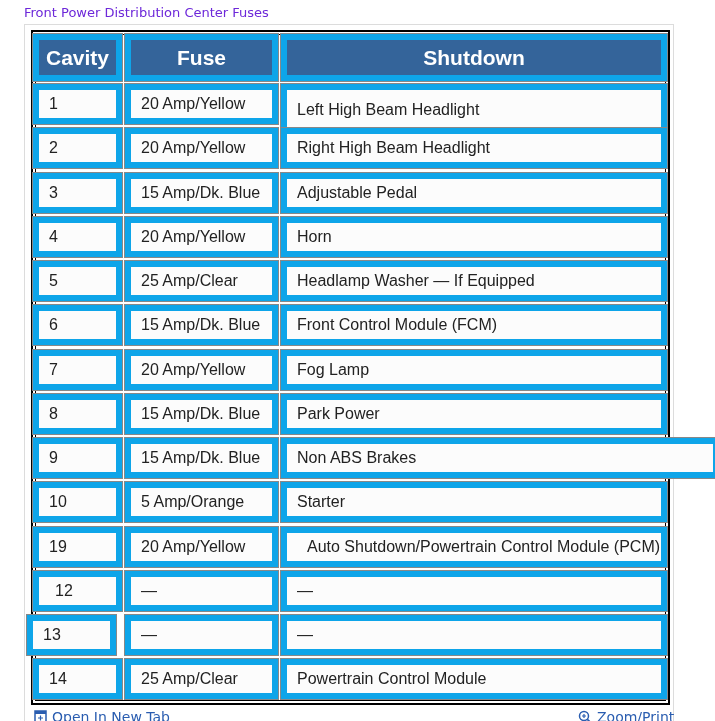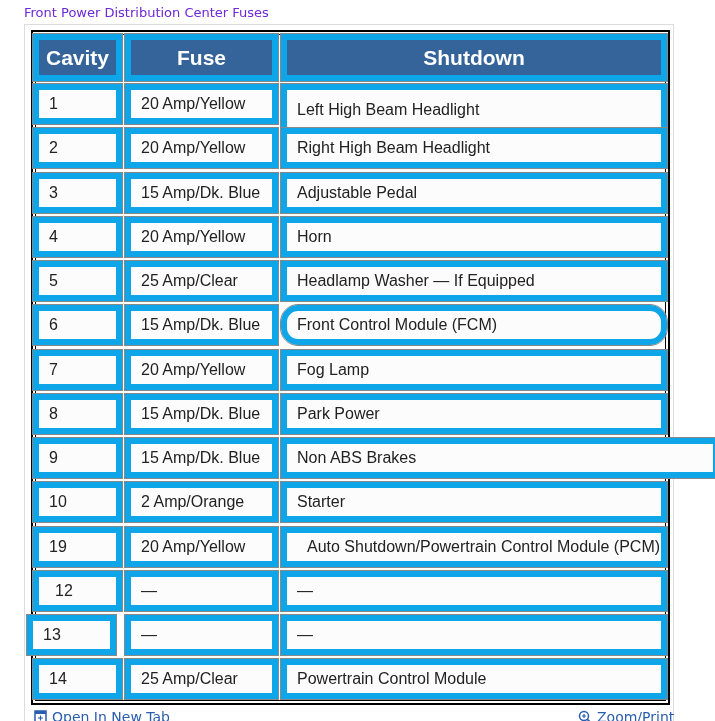--- a/index.html
+++ b/index.html
@@ -38,32 +38,32 @@
     <div class="cell" style="left: 125px; top: 173px; width: 153px; height: 40px;">15 Amp/Dk. Blue</div>
     <div class="cell" style="left: 281px; top: 173px; width: 386px; height: 40px;">Adjustable Pedal</div>
     <div class="cell" style="left: 33px; top: 217px; width: 89px; height: 40px;">4</div>
     <div class="cell" style="left: 125px; top: 217px; width: 153px; height: 40px;">20 Amp/Yellow</div>
     <div class="cell" style="left: 281px; top: 217px; width: 386px; height: 40px;">Horn</div>
     <div class="cell" style="left: 33px; top: 261px; width: 89px; height: 40px;">5</div>
     <div class="cell" style="left: 125px; top: 261px; width: 153px; height: 40px;">25 Amp/Clear</div>
     <div class="cell" style="left: 281px; top: 261px; width: 386px; height: 40px;">Headlamp Washer — If Equipped</div>
     <div class="cell" style="left: 33px; top: 305px; width: 89px; height: 40px;">6</div>
     <div class="cell" style="left: 125px; top: 305px; width: 153px; height: 40px;">15 Amp/Dk. Blue</div>
-    <div class="cell" style="left: 281px; top: 305px; width: 386px; height: 40px; border-radius: 17px;">Front Control Module (FCM)</div>
+    <div class="cell" style="left: 281px; top: 305px; width: 386px; height: 40px;">Front Control Module (FCM)</div>
     <div class="cell" style="left: 33px; top: 350px; width: 89px; height: 40px;">7</div>
     <div class="cell" style="left: 125px; top: 350px; width: 153px; height: 40px;">20 Amp/Yellow</div>
     <div class="cell" style="left: 281px; top: 350px; width: 386px; height: 40px;">Fog Lamp</div>
     <div class="cell" style="left: 33px; top: 394px; width: 89px; height: 40px;">8</div>
     <div class="cell" style="left: 125px; top: 394px; width: 153px; height: 40px;">15 Amp/Dk. Blue</div>
     <div class="cell" style="left: 281px; top: 394px; width: 386px; height: 40px;">Park Power</div>
     <div class="cell" style="left: 33px; top: 438px; width: 89px; height: 40px;">9</div>
     <div class="cell" style="left: 125px; top: 438px; width: 153px; height: 40px;">15 Amp/Dk. Blue</div>
     <div class="cell" style="left: 281px; top: 438px; width: 438px; height: 40px;">Non ABS Brakes</div>
     <div class="cell" style="left: 33px; top: 482px; width: 89px; height: 40px;">10</div>
-    <div class="cell" style="left: 125px; top: 482px; width: 153px; height: 40px;">2 Amp/Orange</div>
+    <div class="cell" style="left: 125px; top: 482px; width: 153px; height: 40px;">5 Amp/Orange</div>
     <div class="cell" style="left: 281px; top: 482px; width: 386px; height: 40px;">Starter</div>
     <div class="cell" style="left: 33px; top: 527px; width: 89px; height: 40px;">19</div>
     <div class="cell" style="left: 125px; top: 527px; width: 153px; height: 40px;">20 Amp/Yellow</div>
     <div class="cell" style="left: 281px; top: 527px; width: 386px; height: 40px; padding-left: 20px;">Auto Shutdown/Powertrain Control Module (PCM)</div>
     <div class="cell" style="left: 33px; top: 571px; width: 89px; height: 40px; padding-left: 16px;">12</div>
     <div class="cell" style="left: 125px; top: 571px; width: 153px; height: 40px;">—</div>
     <div class="cell" style="left: 281px; top: 571px; width: 386px; height: 40px;">—</div>
     <div class="cell" style="left: 27px; top: 615px; width: 89px; height: 40px;">13</div>
     <div class="cell" style="left: 125px; top: 615px; width: 153px; height: 40px;">—</div>
     <div class="cell" style="left: 281px; top: 615px; width: 386px; height: 40px;">—</div>

